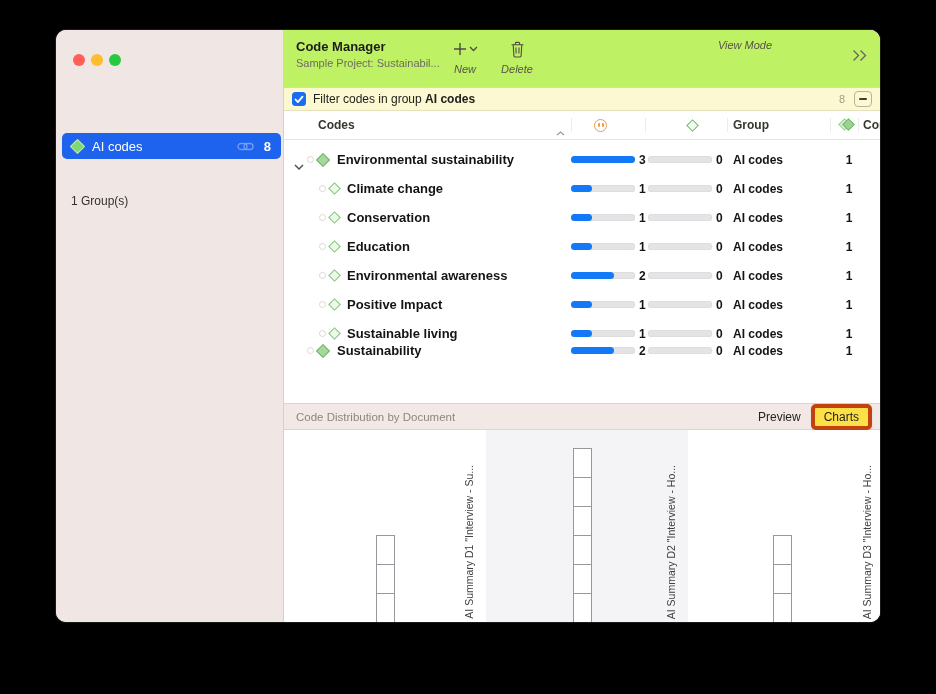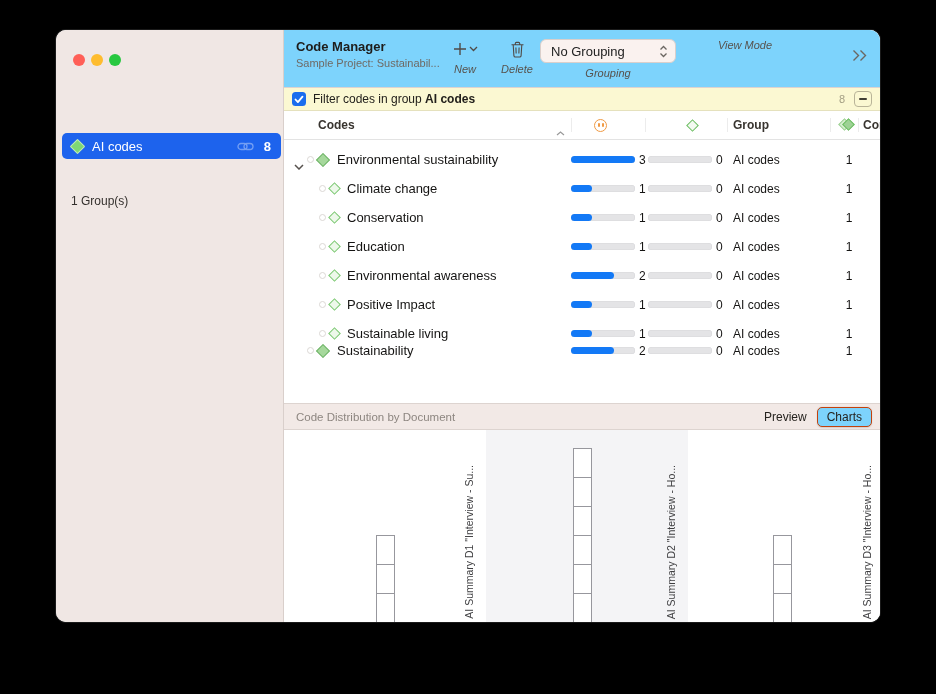--- a/index.html
+++ b/index.html
@@ -19,21 +19,21 @@
   .grouprow .glabel{color:#fff;font-size:13px;font-weight:500;margin-left:9px;}
   .grouprow .spacer{flex:1;}
   .grouprow .gcount{color:#fff;font-size:13px;font-weight:600;}
   .linkicon{margin-right:10px;display:flex;}
   .d-side{width:11px;height:11px;transform:rotate(45deg);background:#7ed874;border:1px solid #bfecb8;box-sizing:border-box;border-radius:1px;}
   .gfooter{position:absolute;left:15px;top:164px;font-size:12px;color:#34302d;}
 
   
   .main{position:relative;flex:1;background:#fff;overflow:hidden;}
 
-  .toolbar{position:absolute;left:0;top:0;width:596px;height:58px;background:#7dd3fc;border-bottom:1px solid #ddd3cf;box-sizing:border-box;}
+  .toolbar{position:absolute;left:0;top:0;width:596px;height:58px;background:#bef264;border-bottom:1px solid #ddd3cf;box-sizing:border-box;}
   .titleblock{position:absolute;left:12px;top:9px;}
   .wtitle{font-size:13px;font-weight:700;color:#1e1c1a;}
   .wsub{font-size:11px;color:#6f6a65;margin-top:3px;}
   .tb-item{position:absolute;top:9px;display:flex;flex-direction:column;align-items:center;gap:4px;}
   .tb-label{font-size:11px;color:#57524d;font-style:italic;}
   .iconbtn{height:20px;display:flex;align-items:center;justify-content:center;gap:2px;}
   .mselect{height:24px;border-radius:6px;background:#faf2ef;border:1px solid #dacfcb;display:flex;align-items:center;padding:0 7px 0 10px;box-sizing:border-box;gap:6px;}
   .mselect .sel-text{font-size:13px;color:#222;white-space:nowrap;}
   .overflow{position:absolute;right:12px;top:18px;}
 
@@ -52,36 +52,36 @@
   .oicon{position:absolute;width:13px;height:13px;border:1.5px solid #f09a44;border-radius:50%;box-sizing:border-box;}
   .oicon i{position:absolute;width:2px;height:4px;background:#f09a44;border-radius:1px;top:2.5px;}
   .oicon i.q1{left:3px;} .oicon i.q2{left:6.5px;}
   .d-header{position:absolute;width:9px;height:9px;transform:rotate(45deg);background:#f3faf1;border:1px solid #6cbe62;box-sizing:border-box;}
   .ddbl{position:absolute;width:16px;height:12px;}
   .ddbl b{position:absolute;width:9px;height:9px;transform:rotate(45deg);box-sizing:border-box;}
   .ddbl b.back{left:0;top:1px;background:#d8efd1;border:1px solid #9ccf92;}
   .ddbl b.front{left:4px;top:1px;background:#9ed295;border:1px solid #6cbe62;}
 
   .tbody{position:absolute;left:0;top:110px;width:596px;height:263px;background:#fff;}
-  .trow{position:absolute;left:0;width:596px;height:29px;}
+  .trow{position:absolute;left:0;width:596px;height:29px;font-weight:bold;}
   .trow .chev{position:absolute;left:10px;top:11px;}
   .ring{position:absolute;top:11px;width:7px;height:7px;border:1px solid #dbd8d5;border-radius:50%;box-sizing:border-box;}
   .dia{position:absolute;top:10px;width:9px;height:9px;transform:rotate(45deg);box-sizing:border-box;}
   .d-parent{background:#a6d89c;border:1px solid #6fb468;width:10px;height:10px;}
   .d-child{background:#edf8ea;border:1px solid #7cc873;}
   .rname{position:absolute;top:7px;font-size:13px;color:#151413;white-space:nowrap;}
   .bar{position:absolute;top:11px;width:64px;height:7px;border-radius:3.5px;background:#e4e4e6;box-shadow:inset 0 0 0 0.5px #d7d7da;}
   .bar .fill{position:absolute;left:0;top:0;height:7px;border-radius:3.5px;background:#1379f6;}
   .cellnum{position:absolute;top:8px;font-size:12px;color:#151413;}
 
   .pheader{position:absolute;left:0;top:373px;width:596px;height:27px;background:#f2e9e6;border-top:1px solid #ddd4d0;border-bottom:1px solid #ddd4d0;box-sizing:border-box;display:flex;align-items:center;padding:0 8px;}
   .ptitle{font-size:11.5px;font-weight:400;color:#8d8680;margin-left:4px;}
   .pspacer{flex:1;}
   .segbtn{font-size:12px;color:#26231f;padding:2px 9px;border-radius:5px;border:1px solid transparent;}
-  .segbtn.active{background:#7dd3fc;border:1px solid #c2410c;box-shadow:0 0.5px 1.5px rgba(0,0,0,.12);}
+  .segbtn.active{background:#fde047;border:4px solid #c2410c;box-shadow:0 0.5px 1.5px rgba(0,0,0,.12);}
 
   .chart{position:absolute;left:0;top:400px;width:596px;height:192px;background:#fff;overflow:hidden;}
   .band{position:absolute;top:0;height:192px;background:#f4f4f6;}
   .cbar{position:absolute;width:19px;background:#fff;border:1px solid #97979d;box-sizing:border-box;}
   .cseg{position:absolute;left:0;right:0;height:1px;background:#97979d;}
   .clabel{position:absolute;bottom:3px;writing-mode:vertical-rl;transform:rotate(180deg);font-size:10.5px;color:#3e3e40;white-space:nowrap;}
 </style>
 </head>
 <body>
 
@@ -133,31 +133,20 @@
         <div class="tb-item" style="left:210px;width:46px;">
           <div class="iconbtn">
             <svg width="15" height="17" viewBox="0 0 15 17" fill="none" stroke="#4f4a46" stroke-width="1.1">
                 <path d="M1.5 3.8h12M5.3 3.8V2.4a1 1 0 011-1h2.4a1 1 0 011 1v1.4M3.2 3.8l.7 10.8a1.5 1.5 0 001.5 1.4h4.2a1.5 1.5 0 001.5-1.4l.7-10.8"></path>
                 <path d="M5.9 6.6l.25 6M9.1 6.6l-.25 6"></path>
               </svg>
           </div>
           <div class="tb-label">Delete</div>
         </div>
 
-        <div class="tb-item" style="left:256px;width:136px;">
-          <div class="mselect" style="width:136px;">
-            <span class="sel-text">No Grouping</span>
-            <span style="flex:1"></span>
-            <svg width="9" height="13" viewBox="0 0 9 13" fill="none" stroke="#6b6661" stroke-width="1.3">
-                <path d="M1.5 4.5L4.5 1.5 7.5 4.5"></path>
-                <path d="M1.5 8.5L4.5 11.5 7.5 8.5"></path>
-              </svg>
-          </div>
-          <div class="tb-label">Grouping</div>
-        </div>
 
         <div class="tb-item" style="left:402px;width:118px;">
           <div class="tb-label">View Mode</div>
         </div>
 
         <div class="overflow">
           <svg width="17" height="13" viewBox="0 0 17 13" fill="none" stroke="#6b6661" stroke-width="1.4">
               <path d="M2.5 1.5l5 5-5 5"></path>
               <path d="M9.5 1.5l5 5-5 5"></path>
             </svg>

